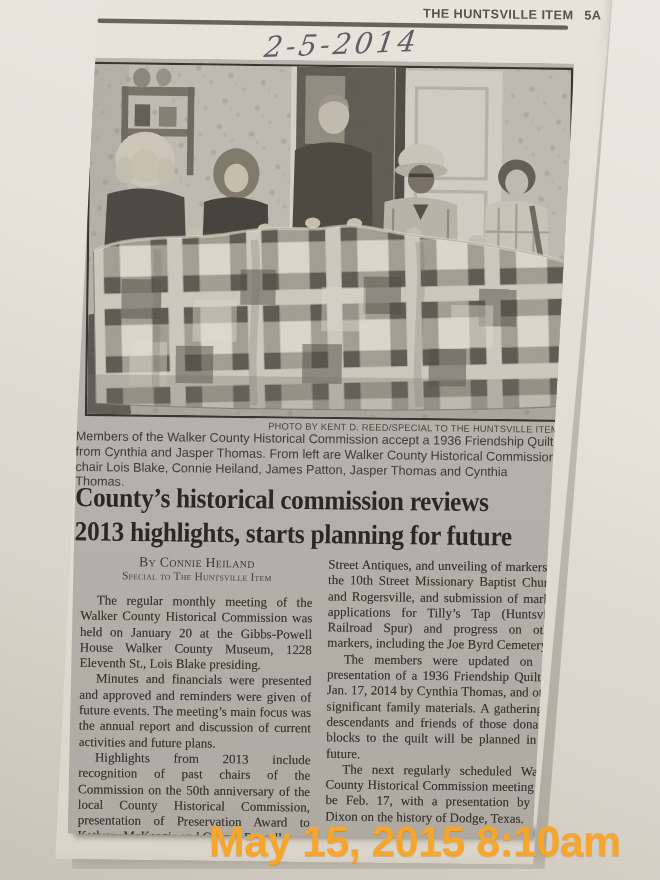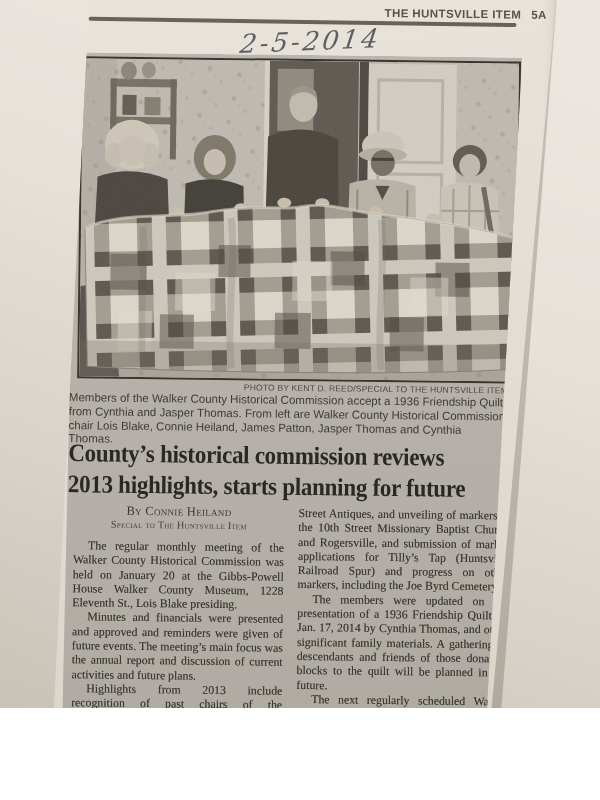--- a/index.html
+++ b/index.html
@@ -1,17 +1,17 @@
 <!DOCTYPE html>
 <html><head>
 <meta charset="utf-8">
 <style>
   html,body{margin:0;padding:0;}
   .viewport{
-    position:relative; width:600px; height:708px; overflow:hidden;
+    position:relative; width:600px; height:800px; overflow:hidden;
     background:linear-gradient(200deg,#ece8e1 0%,#e6e1d9 40%,#d8d2c8 72%,#c8c2b7 100%);
     font-family:"Liberation Serif",serif;
   }
   
   .sheet-shadow{
     position:absolute; left:60px; top:-8px; width:500px; height:798px;
     background:rgba(70,62,52,.25); filter:blur(9px);
     clip-path:polygon(7% 0,99.5% 0,87% 100%,1% 100%);
   }
   .sheet{

